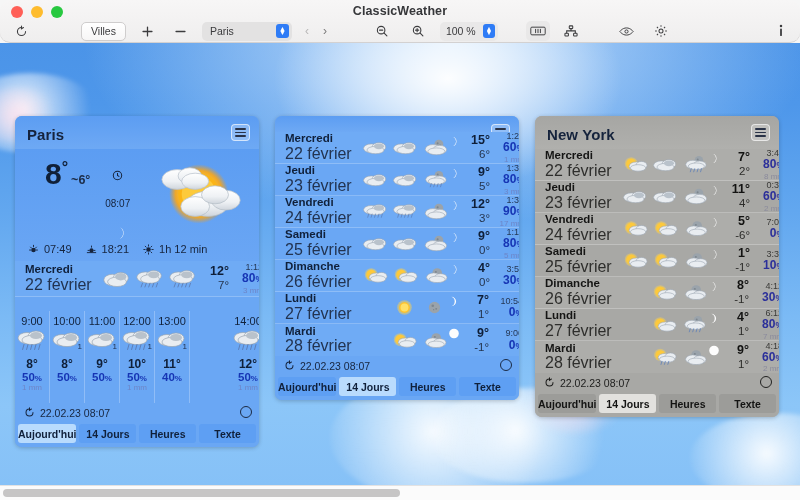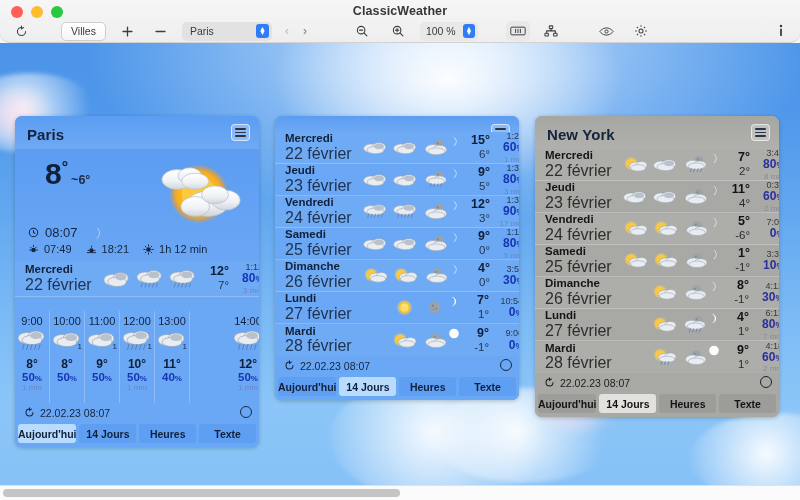--- a/index.html
+++ b/index.html
@@ -53,20 +53,21 @@
   .icon-btn svg { display:block; }
 
   .pill {
     height: 19px; padding: 0 9px;
     display: flex; align-items: center; justify-content: center;
     border: 1px solid #cfcdcd;
     border-radius: 5px;
     background: linear-gradient(180deg,#ffffff,#f7f6f6);
     font-size: 10.5px; color: #3b3b3d;
     box-shadow: 0 .5px 0 rgba(0,0,0,.04);
+    margin-left: 20px;
   }
 
   .combo {
     height: 19px; width: 90px;
     display: flex; align-items: center;
     border-radius: 5px;
     background: #e3e2e2;
     padding-left: 8px;
     font-size: 10.5px; color: #3b3b3d;
     position: relative;
@@ -166,21 +167,21 @@
     position: absolute; left: 30px; top: 10px;
     color: #102038; font-weight: 700;
   }
   .big-temp .t { font-size: 30px; line-height: 1; }
   .big-temp .deg { font-size: 16px; vertical-align: top; }
   .big-temp .low { font-size: 12.5px; color: #1b2b46; margin-left: 3px; }
 
   .hero-icon { position: absolute; right: 8px; top: 2px; width: 108px; height: 84px; }
 
   .meta { position: absolute; left: 13px; bottom: 6px; color: #16243d; }
-  .meta .row1 { display: flex; align-items: center; gap: 6px; font-size: 13px; margin-bottom: 3px; }
+  .meta .row1 { display: flex; align-items: center; gap: 17px; font-size: 10px; margin-bottom: 3px; flex-direction: column; }
   .meta .row2 { display: flex; align-items: center; gap: 5px; font-size: 11px; }
   .meta .row2 span.sep { width: 4px; }
   .glyph { display:inline-flex; align-items:center; }
 
   
   .day-row {
     position: relative;
     display: flex; align-items: center;
     height: 32px;
     padding: 0 6px 0 10px;

